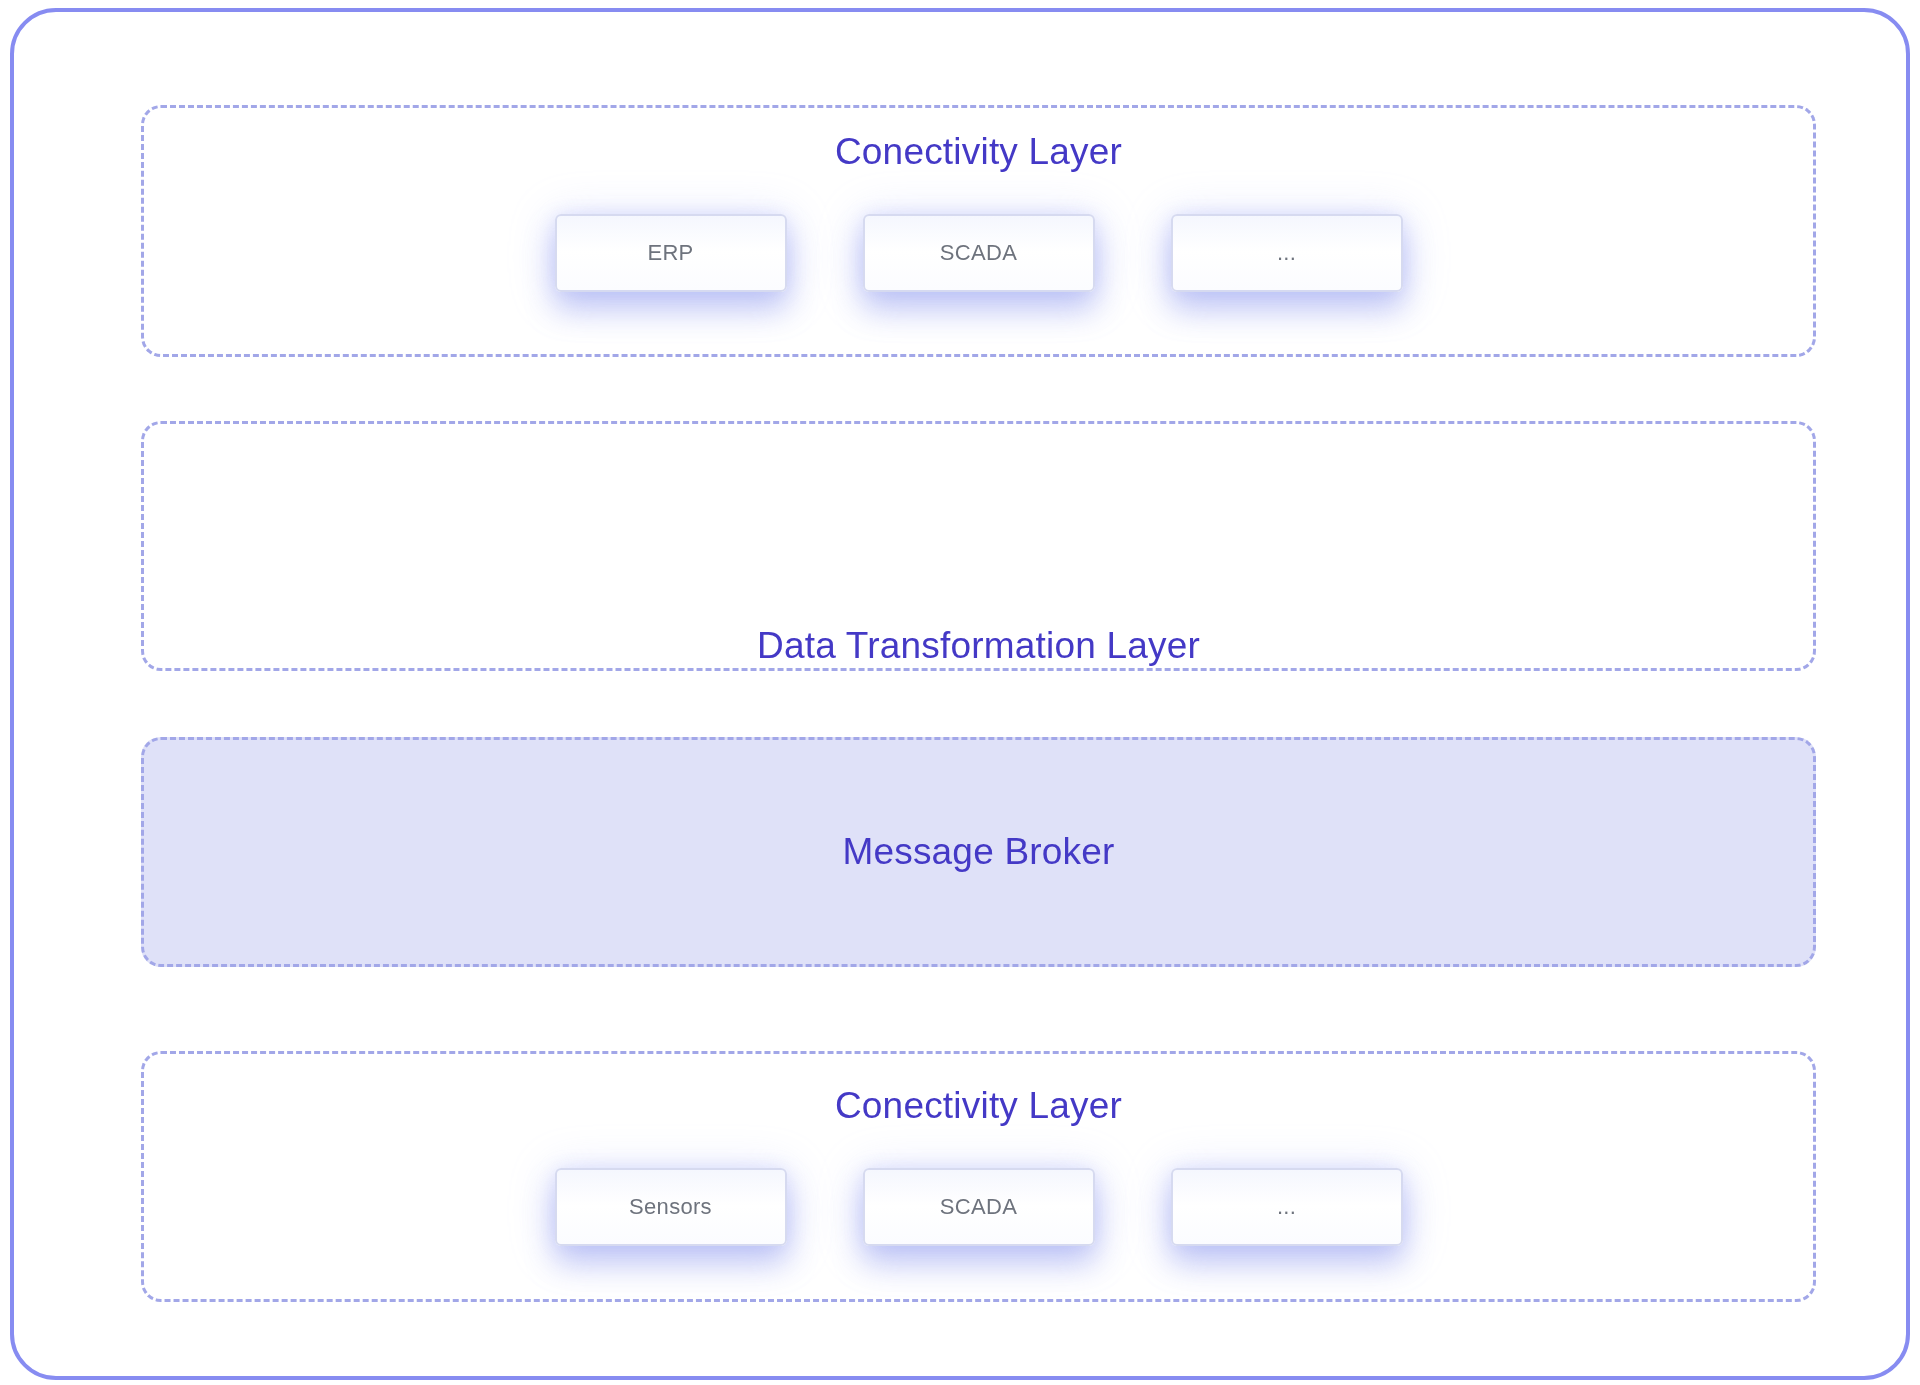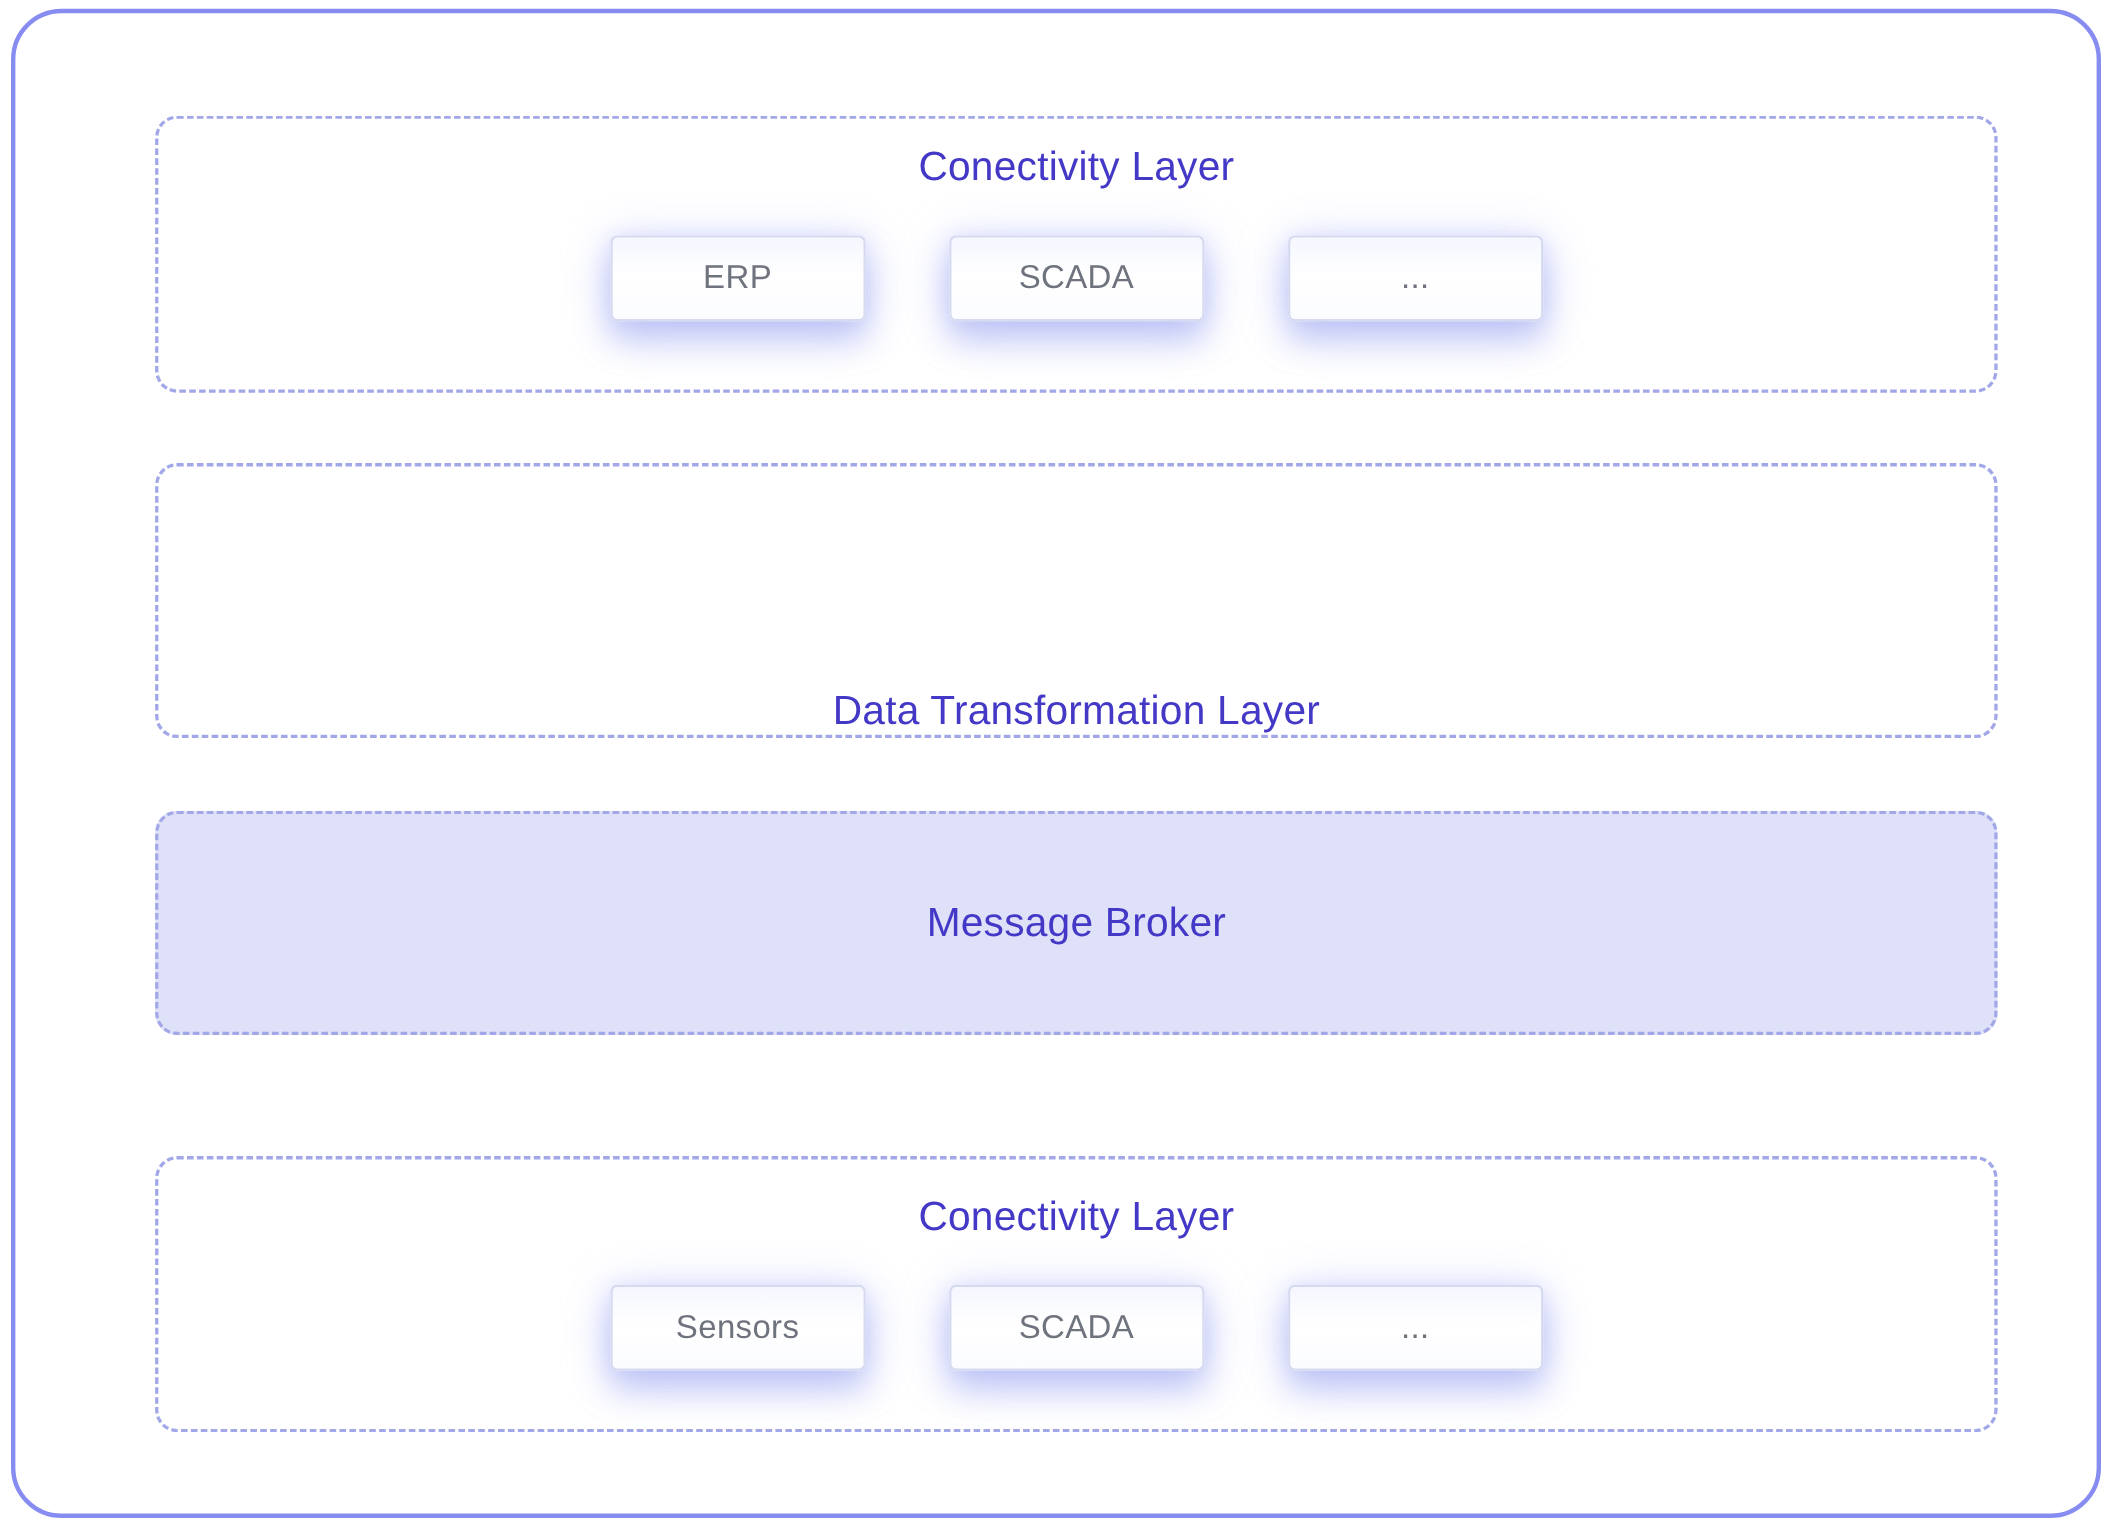--- a/index.html
+++ b/index.html
@@ -19,40 +19,40 @@
     position:absolute;left:10px;top:8px;width:1900px;height:1372px;
     border:4px solid var(--outer-border);border-radius:46px;background:#ffffff;
   }
   .layer{
     position:absolute;left:127px;width:1675px;
     border:3px dashed var(--dashed-border);border-radius:20px;
     display:flex;flex-direction:column;align-items:center;
   }
   .layer-s1{top:93px;height:252px;padding-top:22px;}
   .layer-s2{top:409px;height:250px;justify-content:flex-end;}
-  .layer-s3{top:725px;height:204px;justify-content:center;background:var(--broker-fill);}
+  .layer-s3{top:725px;height:230px;justify-content:center;background:var(--broker-fill);}
   .layer-s4{top:1039px;height:251px;padding-top:30px;}
   .layer-title{
     font-size:37px;font-weight:500;color:var(--title-text);
     letter-spacing:0.2px;line-height:44px;text-align:center;
   }
   .box-row{
     display:flex;flex-direction:row;justify-content:center;
     gap:76px;margin-top:40px;
   }
   .sys-box{
     width:232px;height:78px;border:2px solid var(--box-border);border-radius:6px;
     background:linear-gradient(180deg,#f5f7fe 0%,#ffffff 48%,#fbfcff 100%);
     display:flex;align-items:center;justify-content:center;
     box-shadow:0 18px 30px rgba(140,150,238,0.45),
                0 4px 46px rgba(166,175,248,0.32),
                0 0 18px rgba(190,198,252,0.28);
   }
   .sys-box span{
-    font-size:30px;color:var(--box-text);letter-spacing:0.3px;line-height:36px;
+    font-size:22px;color:var(--box-text);letter-spacing:0.3px;line-height:36px;
   }
 </style>
 </head>
 <body>
 
 <div class="canvas">
   <div class="outer-panel">
 
     <section class="layer layer-s1">
       <div class="layer-title">Conectivity Layer</div>

